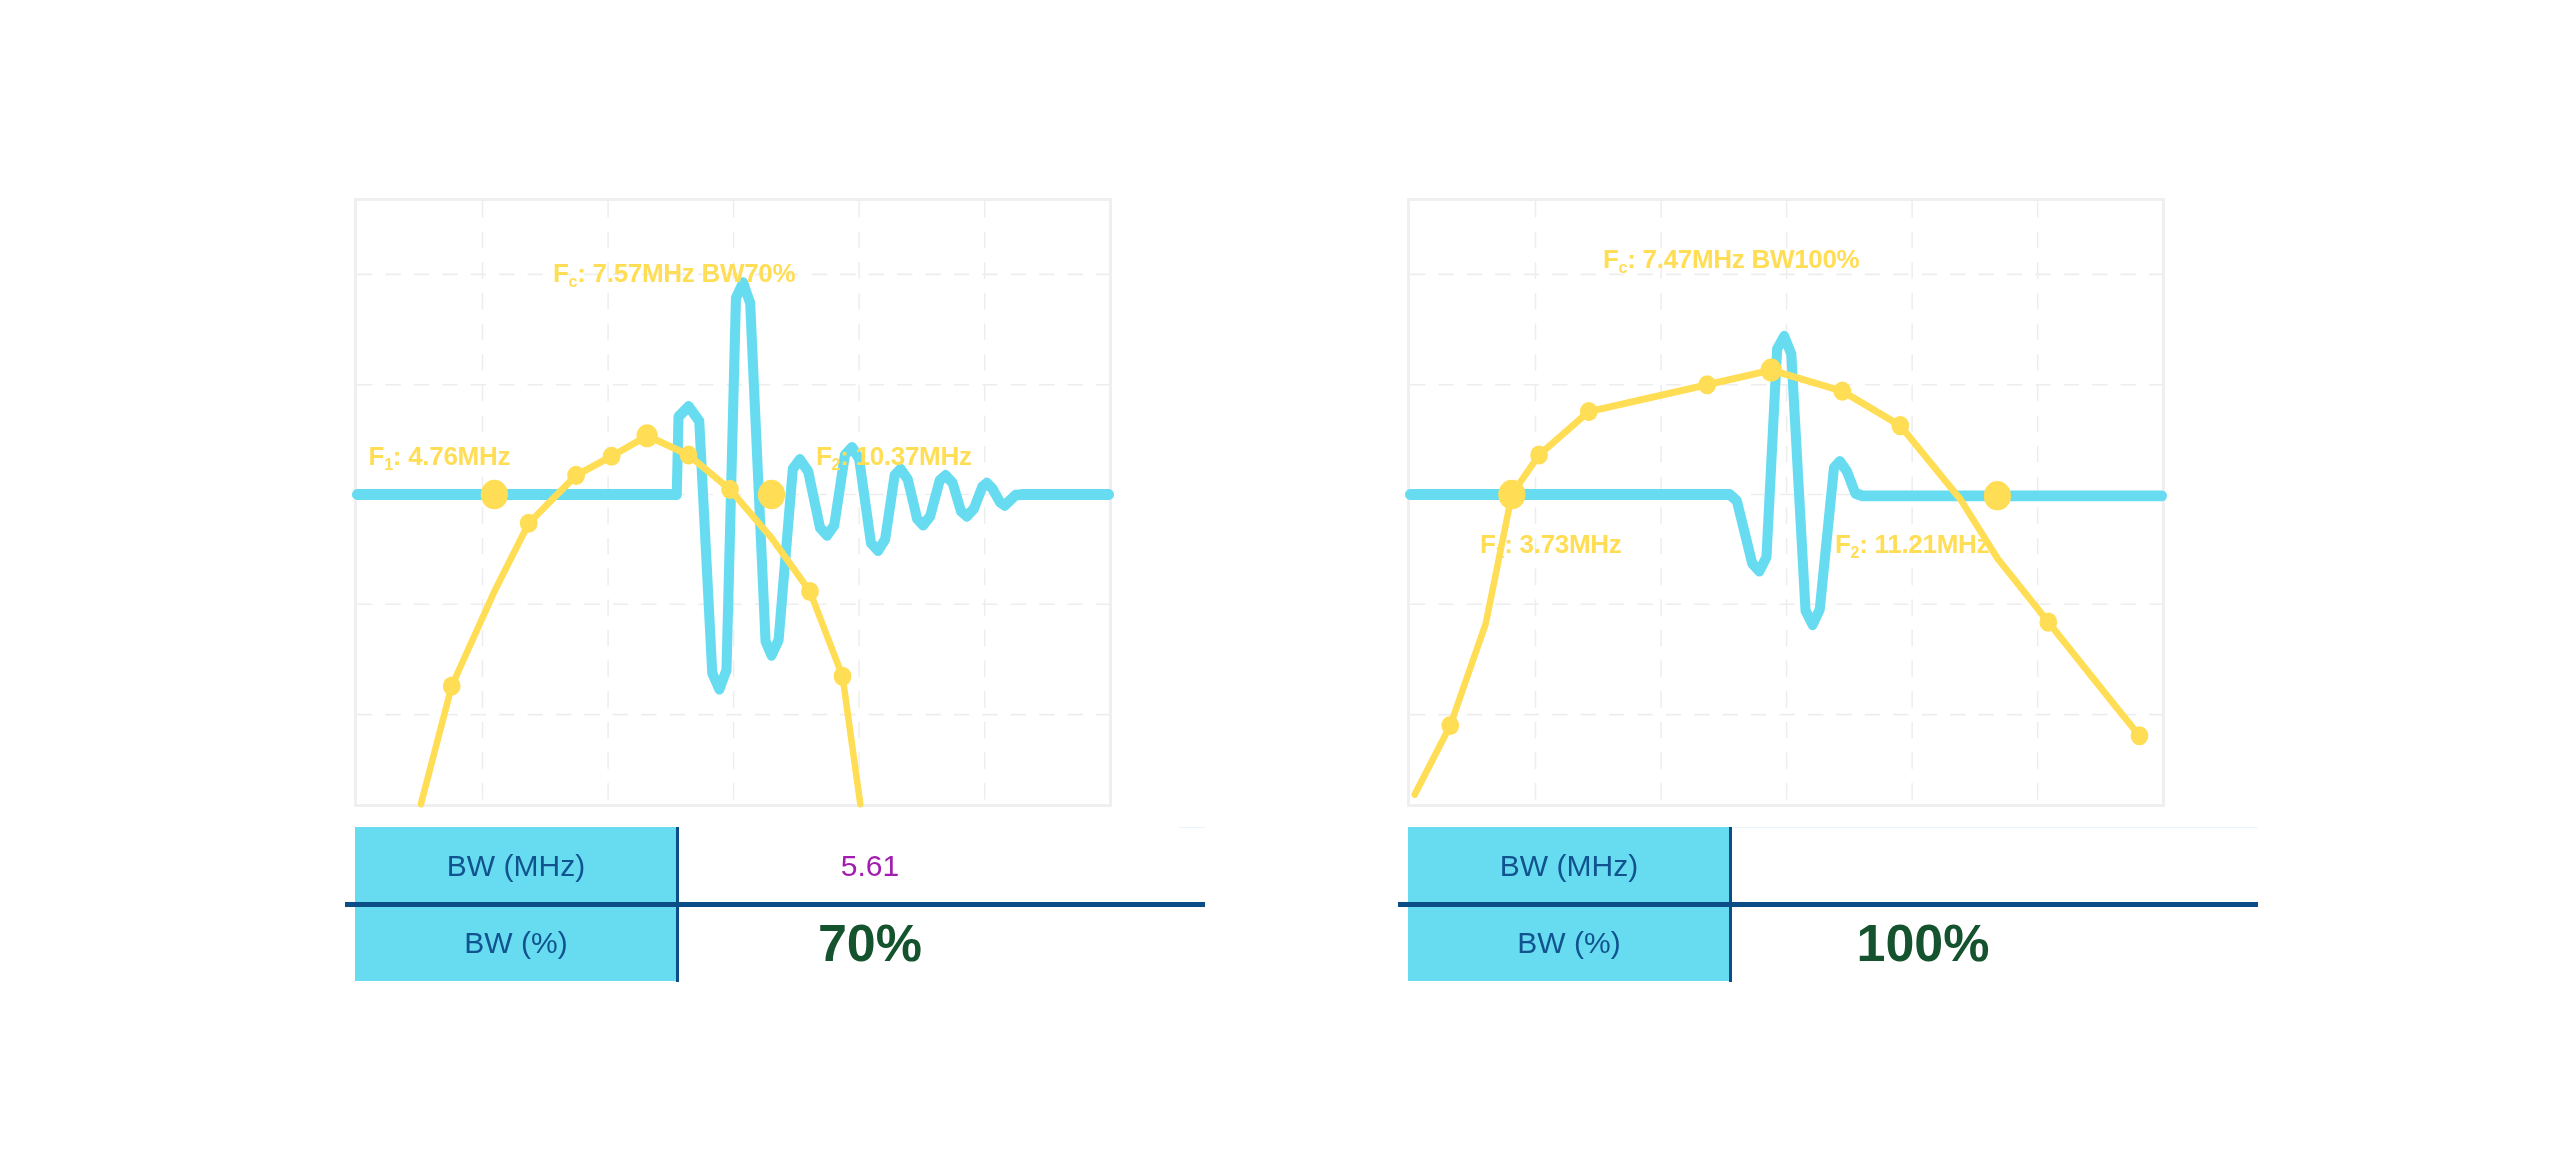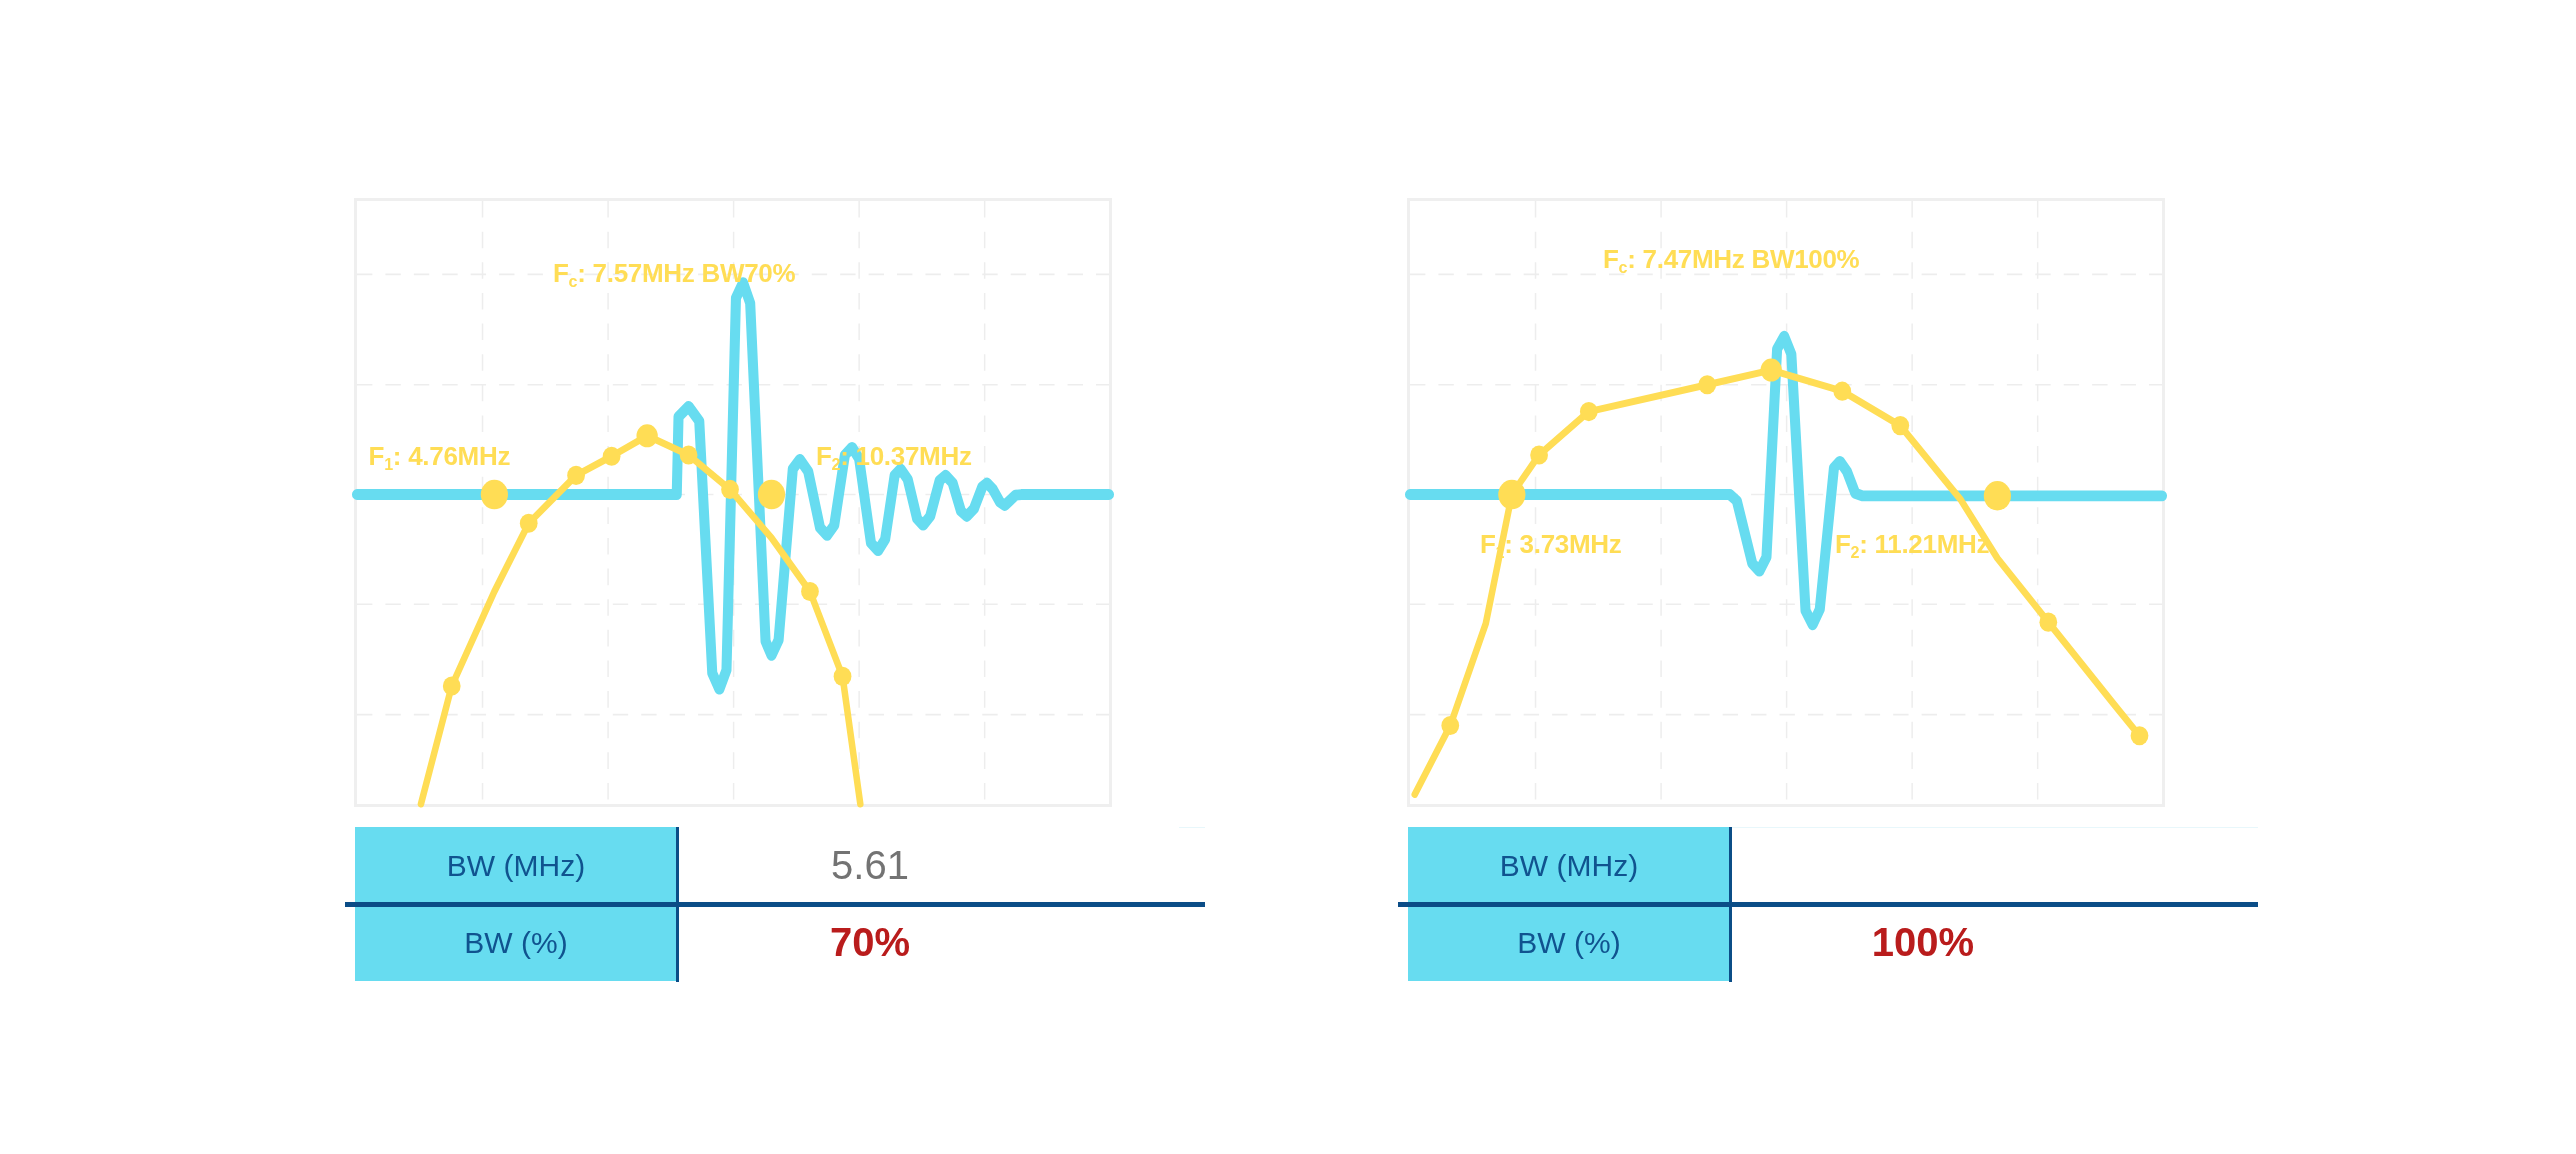--- a/index.html
+++ b/index.html
@@ -95,26 +95,26 @@
   .bw-val-cell {
     flex: 1;
     background: #ffffff;
     display: flex;
     align-items: center;
     justify-content: center;
     box-sizing: border-box;
     padding-right: 116px;
   }
   .bw-val-num {
-    color: #737373;
-    font-size: 40px;
+    color: #a21caf;
+    font-size: 30px;
   }
   .bw-val-pct {
-    color: #b91c1c;
-    font-size: 40px;
+    color: #14532d;
+    font-size: 52px;
     font-weight: bold;
   }
   
   .bw-divider {
     position: absolute;
     left: 321px;
     top: 0;
     width: 3.2px;
     height: 155px;
     background: #0b4d87;

